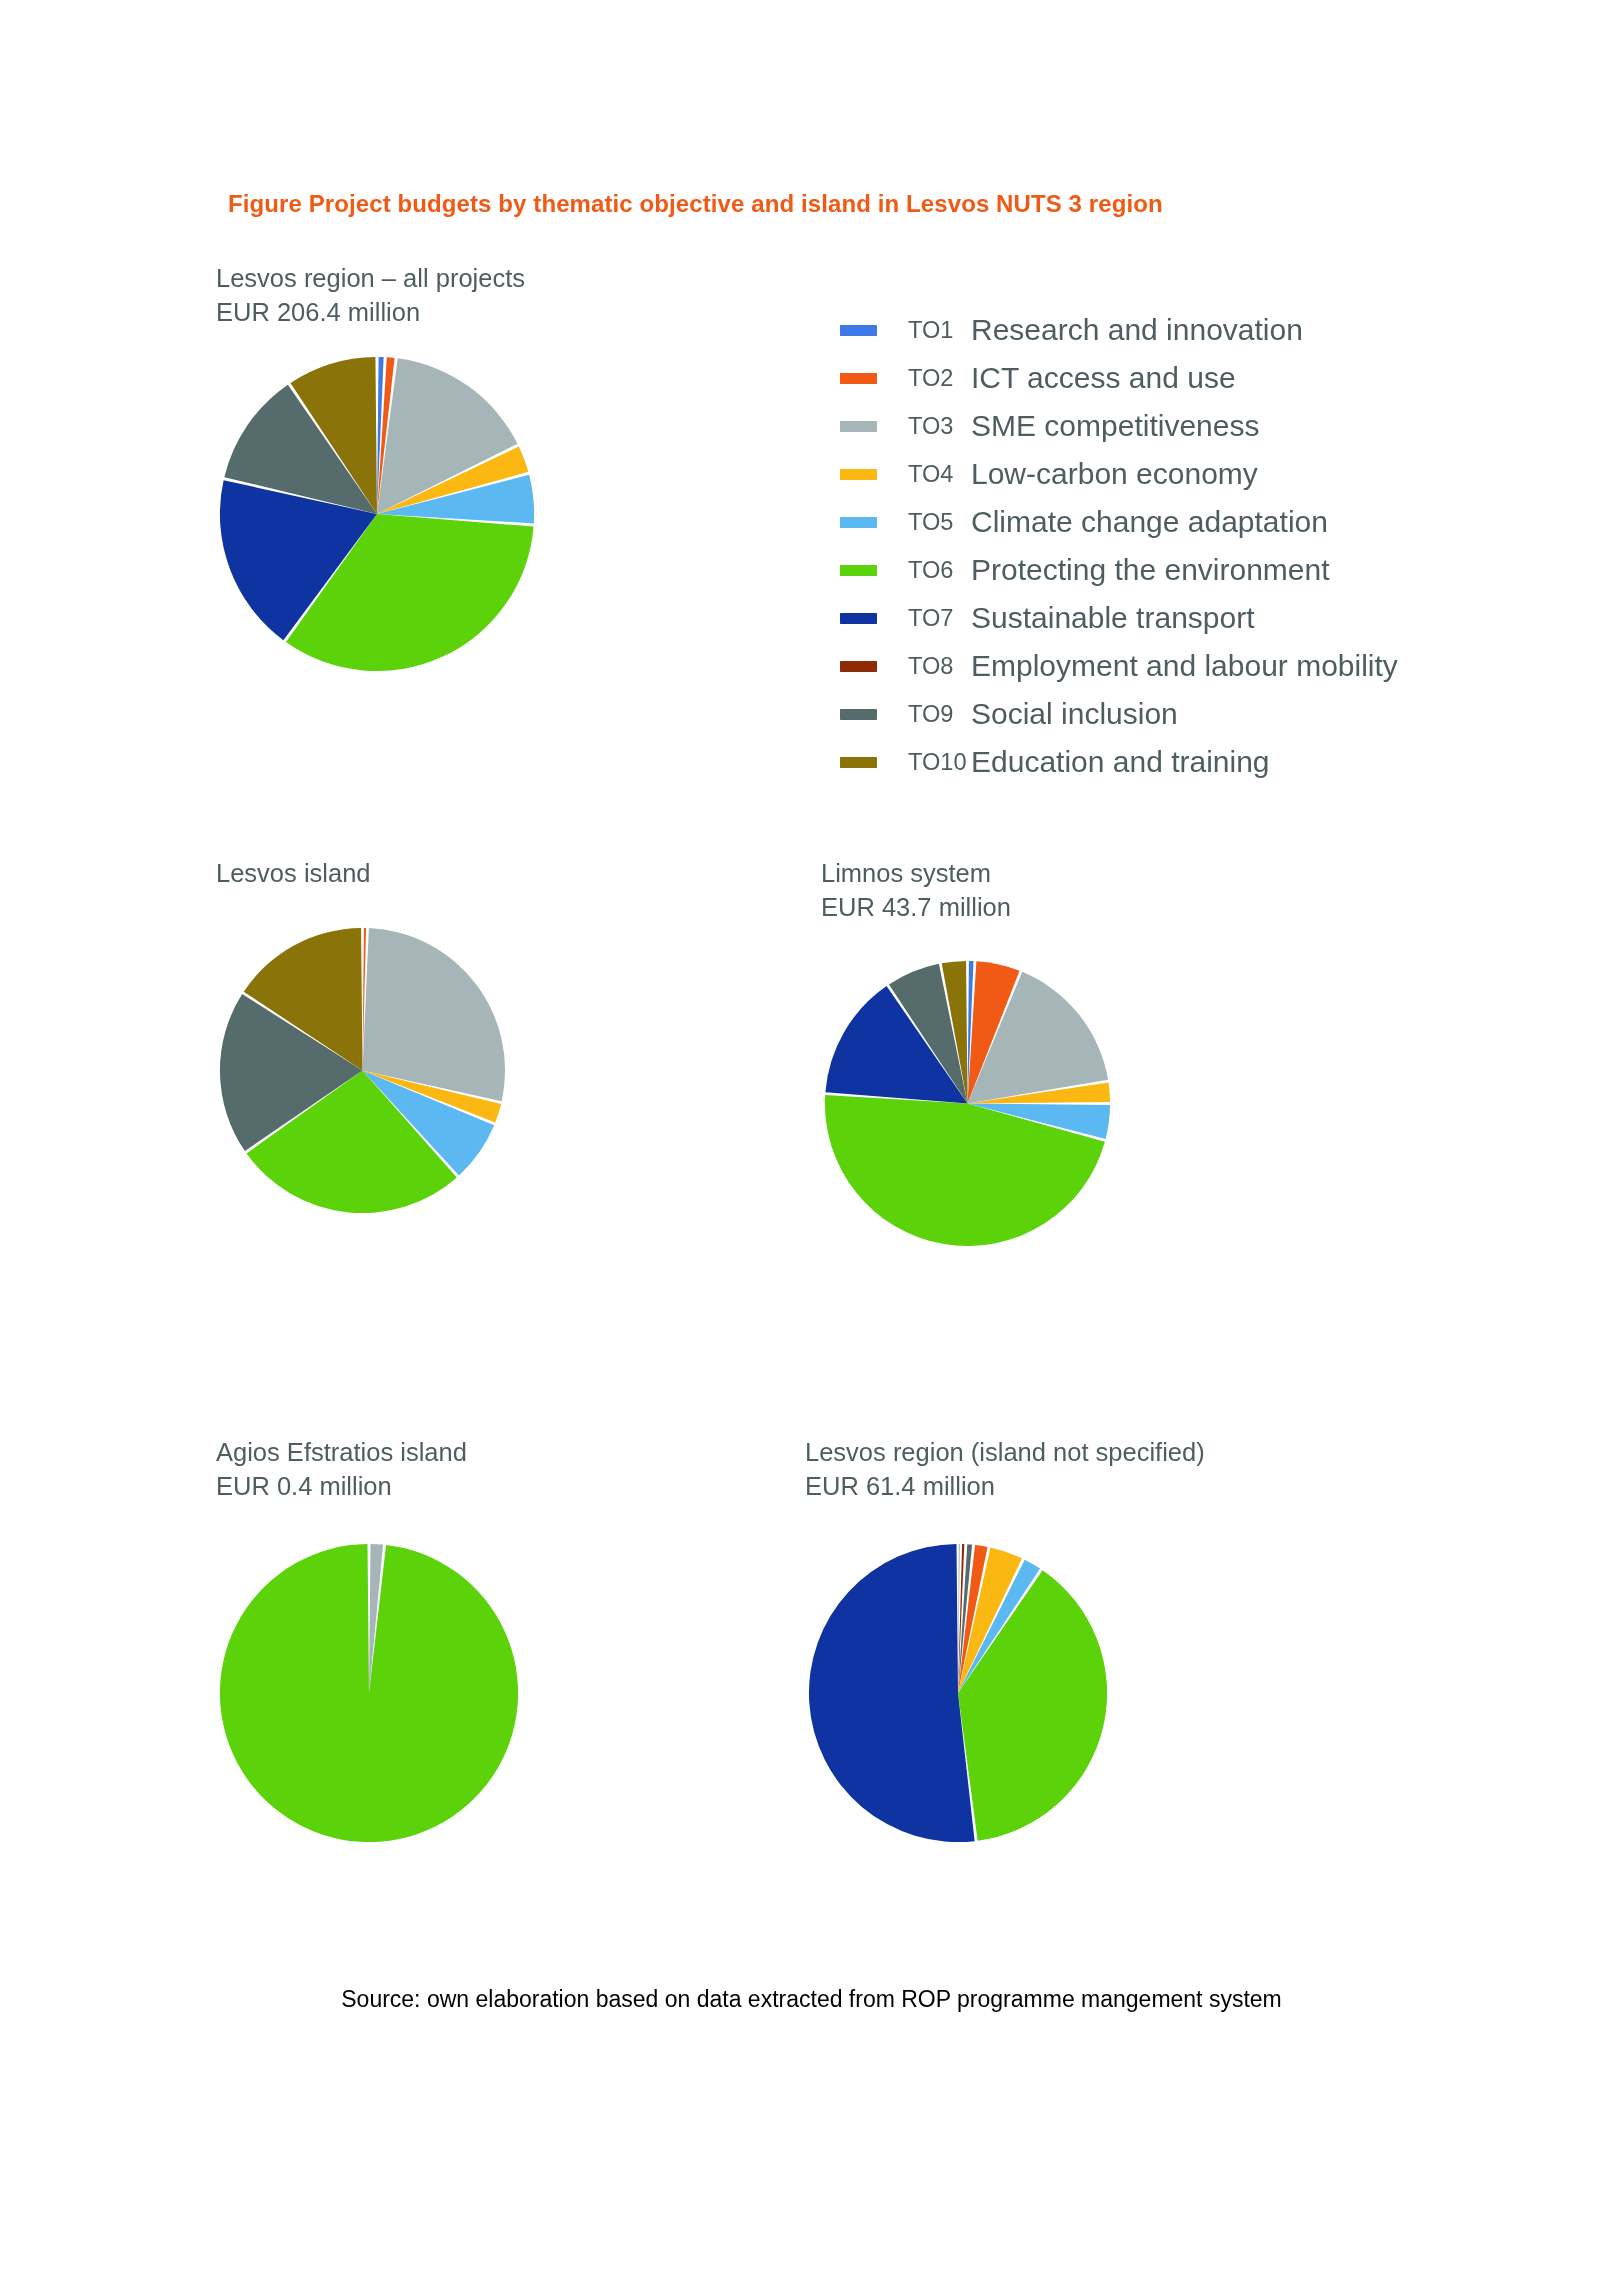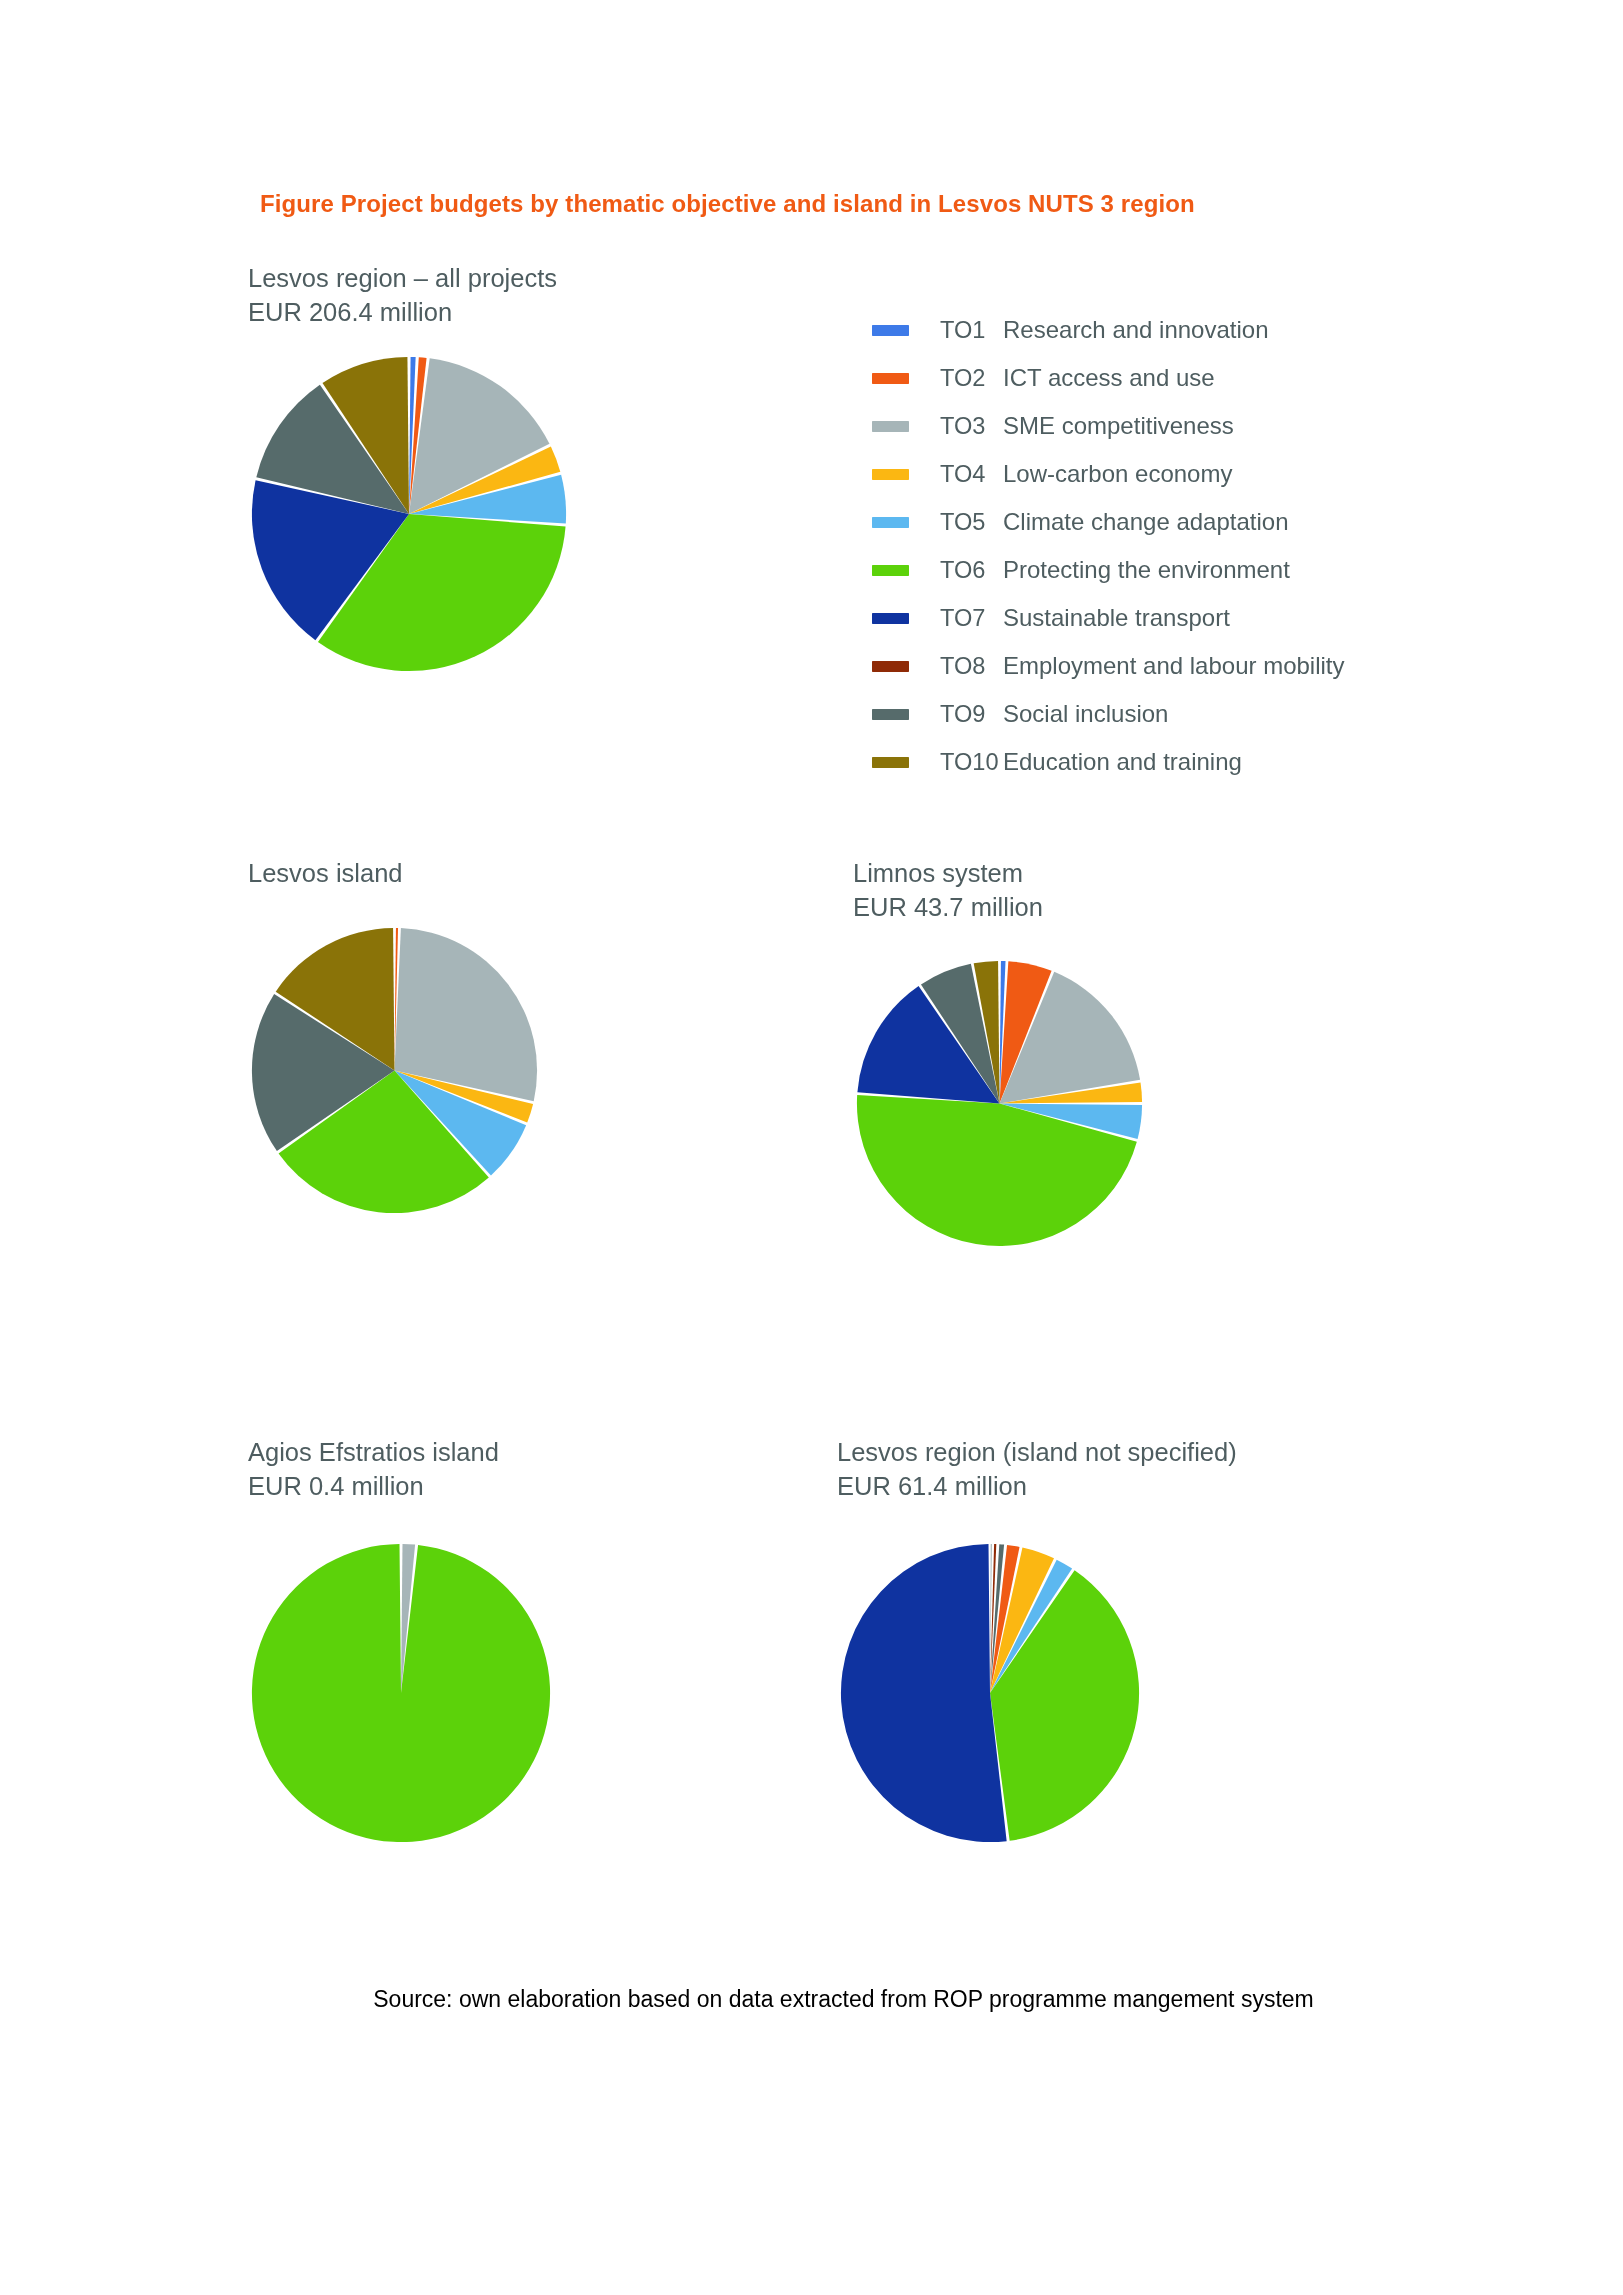--- a/index.html
+++ b/index.html
@@ -11,21 +11,20 @@
     width: 1623px;
     height: 2295px;
     font-family: "Liberation Sans", sans-serif;
     position: relative;
     overflow: hidden;
   }
 
   .page {
     position: absolute;
     inset: 0;
-    margin-left: 32px;
   }
 
   
   .fig-title {
     position: absolute;
     left: 228px;
     top: 190px;
     width: 1178px;
     font-size: 24px;
     font-weight: bold;
@@ -73,21 +72,21 @@
   .legend-code {
     width: 63px;
     margin-left: 31px;
     flex: 0 0 auto;
     color: #4e5d60;
     font-size: 23.6px;
     white-space: nowrap;
   }
   .legend-label {
     color: #4e5d60;
-    font-size: 24px;
+    font-size: 30px;
     white-space: nowrap;
   }
 
   
   #block-all      { left: 216px;  top: 262px;  width: 628px; }
   #block-lesvos   { left: 216px;  top: 857px; width: 628px; }
   #block-limnos   { left: 821px; top: 857px; width: 628px; }
   #block-agios    { left: 216px;  top: 1436px; width: 628px; }
   #block-unspec   { left: 805px; top: 1436px; width: 661px; }
 

